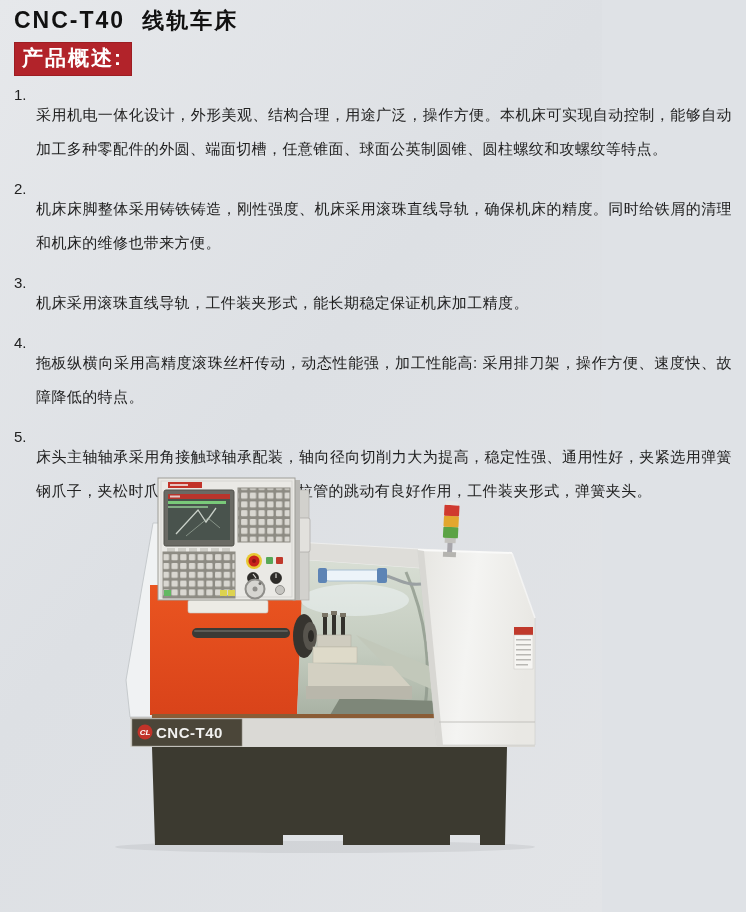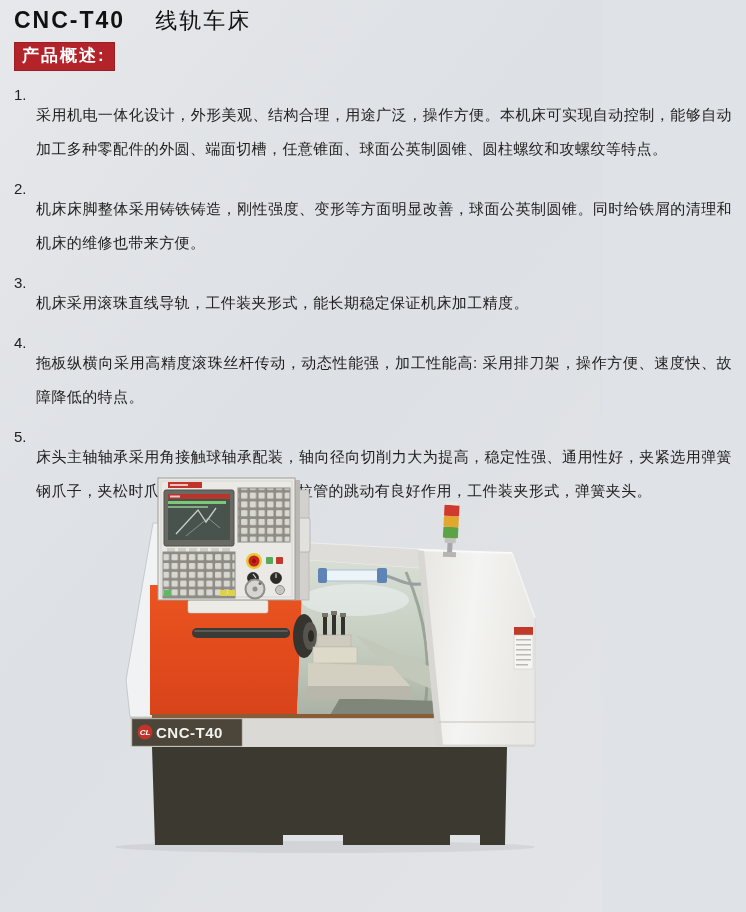--- a/index.html
+++ b/index.html
@@ -5,24 +5,24 @@
   html,body{margin:0;padding:0;}
   body{width:746px;height:912px;overflow:hidden;background:#dfe2e6;}
   .page{
     position:relative;width:602px;height:912px;
     font-family:"Liberation Sans","DejaVu Sans",sans-serif;
     background:linear-gradient(130deg,#e6e8eb 0%,#dde0e4 45%,#e2e4e7 100%);
     color:#1c1c1c;
   }
   .title-row{position:absolute;left:14px;top:6px;display:flex;align-items:baseline;}
   .title-model{font-size:23px;font-weight:bold;letter-spacing:2px;color:#111;}
-  .title-type{font-size:22px;font-weight:normal;margin-left:30px;letter-spacing:2px;color:#111;}
+  .title-type{font-size:22px;font-weight:bold;margin-left:17px;letter-spacing:2px;color:#111;}
   .section-badge{
     position:absolute;left:14px;top:42px;
-    background:#b2232a;color:#ffffff;font-size:17px;font-weight:bold;
+    background:#b2232a;color:#ffffff;font-size:21px;font-weight:bold;
     padding:2px 9px 4px 8px;letter-spacing:2px;
     box-shadow:0 0 0 1px #9c1d22 inset;
   }
   .overview{position:absolute;left:14px;top:78px;width:718px;}
   .ov-item{display:flex;font-size:15px;line-height:34px;margin-bottom:6px;color:#222;}
   .ov-item .num{width:22px;flex:none;}
   .ov-item .txt{flex:1;text-align:justify;letter-spacing:0.4px;margin-top:20px;}
   svg.machine{position:absolute;left:40px;top:430px;}
 </style>
 </head>
@@ -39,21 +39,21 @@
     <span>产品概述:</span>
   </div>
 
   <div class="overview">
     <div class="ov-item">
       <span class="num">1.</span>
       <span class="txt">采用机电一体化设计，外形美观、结构合理，用途广泛，操作方便。本机床可实现自动控制，能够自动加工多种零配件的外圆、端面切槽，任意锥面、球面公英制圆锥、圆柱螺纹和攻螺纹等特点。</span>
     </div>
     <div class="ov-item">
       <span class="num">2.</span>
-      <span class="txt">机床床脚整体采用铸铁铸造，刚性强度、变形等方面明显改善，球面公英制圆锥。同时给铁屑的清理和机床的维修也带来方便。</span>
+      <span class="txt">机床床脚整体采用铸铁铸造，刚性强度、机床采用滚珠直线导轨，确保机床的精度。同时给铁屑的清理和机床的维修也带来方便。</span>
     </div>
     <div class="ov-item">
       <span class="num">3.</span>
       <span class="txt">机床采用滚珠直线导轨，工件装夹形式，能长期稳定保证机床加工精度。</span>
     </div>
     <div class="ov-item">
       <span class="num">4.</span>
       <span class="txt">拖板纵横向采用高精度滚珠丝杆传动，动态性能强，加工性能高: 采用排刀架，操作方便、速度快、故障降低的特点。</span>
     </div>
     <div class="ov-item">

